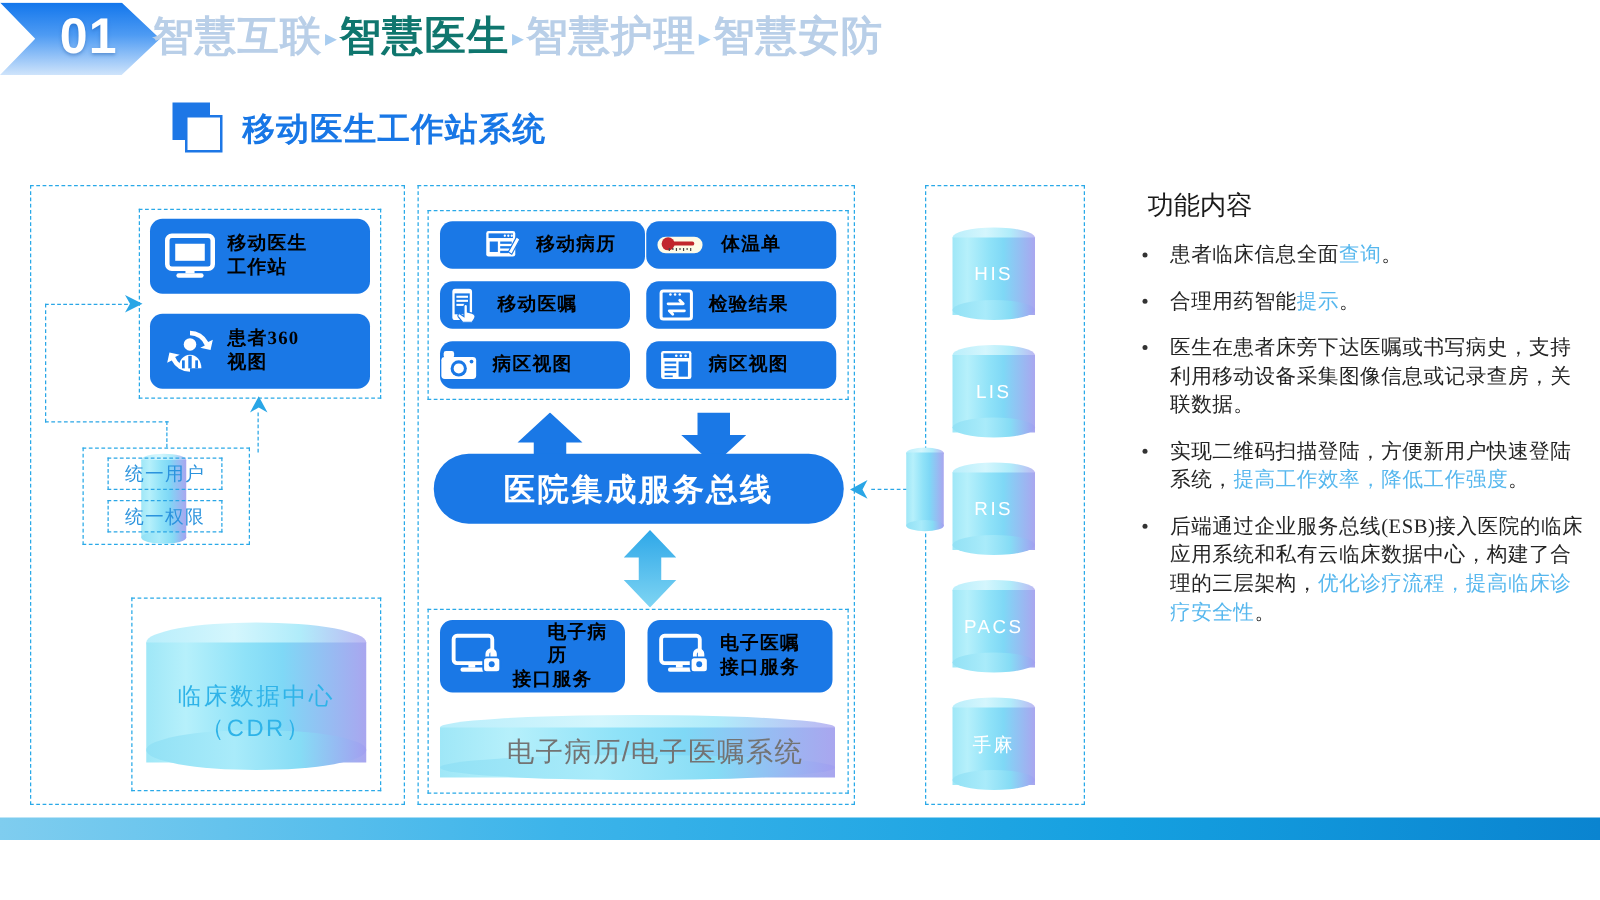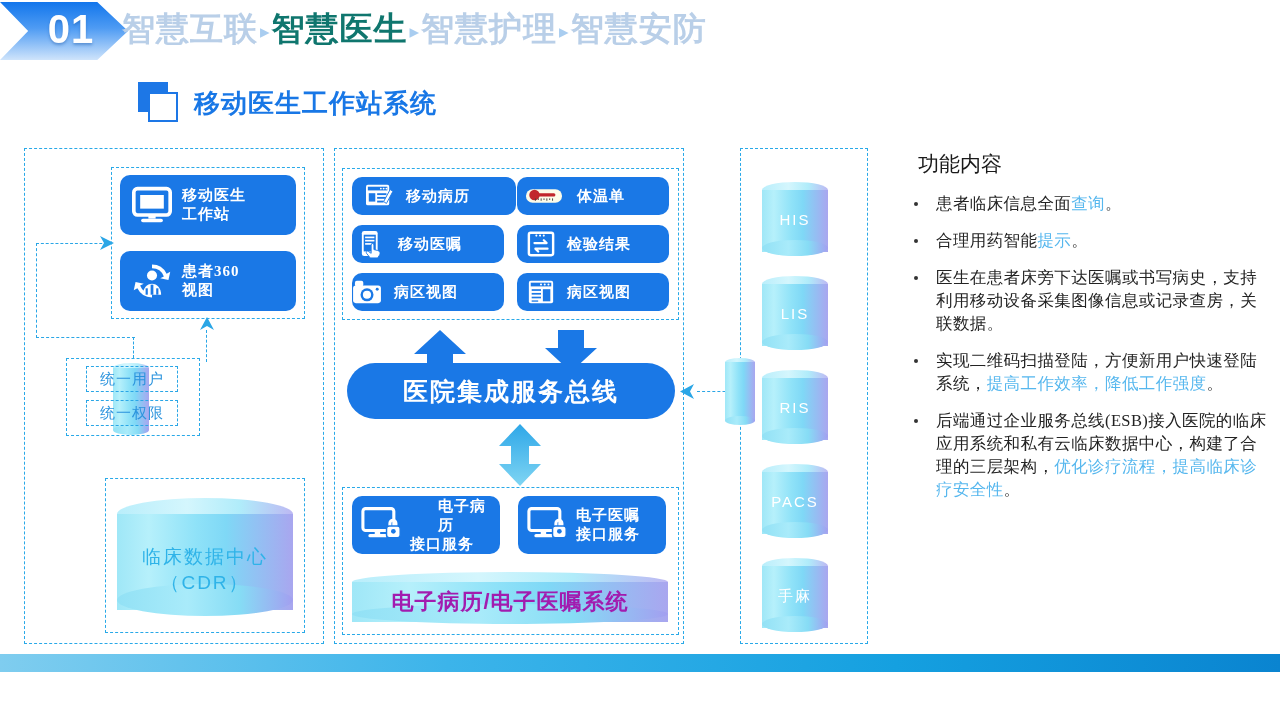--- a/index.html
+++ b/index.html
@@ -35,21 +35,21 @@
   .sect-mark .sq1{position:absolute;left:0;top:0;width:30px;height:30px;background:#1d77e6;}
   .sect-mark .sq2{position:absolute;left:10px;top:10px;width:30px;height:30px;background:#fff;border:2px solid #1d77e6;box-sizing:border-box;}
   .sect-title{font-size:26px;font-weight:bold;color:#1877e6;letter-spacing:1px;}
 
   
   .diagram{position:absolute;left:0;top:0;width:880px;height:720px;}
   .dash{position:absolute;border:1.5px dashed #29a9e8;box-sizing:border-box;}
 
   .bluebtn{
     position:absolute;background:#1a78e6;border-radius:10px;
-    display:flex;align-items:center;box-sizing:border-box;color:#ffffff;
+    display:flex;align-items:center;box-sizing:border-box;color:#000000;
   }
   .bluebtn .lbl{
     font-family:"Liberation Serif","DejaVu Serif",serif;
     font-size:15px;line-height:19px;font-weight:bold;letter-spacing:1px;
   }
   .bluebtn .ico{display:flex;align-items:center;justify-content:center;flex:none;}
 
   .oval{
     position:absolute;background:#1a78e6;border-radius:100px;
     display:flex;align-items:center;justify-content:center;color:#fff;
@@ -187,21 +187,21 @@
   <div class="cyl bigcyl" style="left:117px;top:498px;width:176px;height:118px;">
     <div class="top" style="width:176px;height:32px;top:0;"></div>
     <div class="body" style="width:176px;height:96px;top:16px;"></div>
     <div class="bot" style="width:176px;height:32px;top:86px;"></div>
     <div class="cap" style="top:46px;font-size:19px;">临床数据中心</div>
     <div class="cap" style="top:72px;font-size:19px;">（CDR）</div>
   </div>
 
   <div class="dash" style="left:342px;top:168px;width:337px;height:152px;"></div>
 
-  <div class="bluebtn" style="left:352px;top:177px;width:164px;height:38px;padding-left:12px;">
+  <div class="bluebtn" style="left:352px;top:177px;width:164px;height:38px;padding-left:12px;justify-content:center;">
     <span class="ico">
       <svg width="30" height="26" viewBox="0 0 32 28">
         <rect x="2" y="2" width="25" height="22" rx="2" fill="#fff"></rect>
         <rect x="4" y="4" width="21" height="4" fill="#1a78e6"></rect>
         <circle cx="18" cy="6" r="1" fill="#fff"></circle>
           <circle cx="21" cy="6" r="1" fill="#fff"></circle>
           <circle cx="24" cy="6" r="1" fill="#fff"></circle>
         <rect x="5" y="11" width="7" height="9" fill="#1a78e6"></rect>
         <rect x="14" y="11" width="10" height="2" fill="#1a78e6"></rect>
         <rect x="14" y="15" width="10" height="2" fill="#1a78e6"></rect>
@@ -356,21 +356,21 @@
     <span style="margin-left:6px;">
       <span class="lbl" style="display:block;">电子医嘱</span>
       <span class="lbl" style="display:block;">接口服务</span>
     </span>
   </div>
 
   <div class="cyl" style="left:352px;top:572px;width:316px;height:56px;">
     <div class="top" style="width:316px;height:20px;top:0;"></div>
     <div class="body" style="width:316px;height:40px;top:10px;"></div>
     <div class="bot" style="width:316px;height:20px;top:32px;"></div>
-    <div class="cap" style="top:15px;font-size:22px;color:#a21caf;font-weight:bold;letter-spacing:1px;">电子病历/电子医嘱系统</div>
+    <div class="cap" style="top:15px;font-size:22px;color:#737373;font-weight:normal;letter-spacing:1px;padding-left:14px;">电子病历/电子医嘱系统</div>
   </div>
 
   <div class="cyl" style="left:762px;top:182px;width:66px;height:76px;">
     <div class="top" style="width:66px;height:16px;top:0;"></div>
     <div class="body" style="width:66px;height:62px;top:8px;"></div>
     <div class="bot" style="width:66px;height:16px;top:58px;"></div>
     <div class="cap" style="top:29px;">HIS</div>
   </div>
   <div class="cyl" style="left:762px;top:276px;width:66px;height:76px;">
     <div class="top" style="width:66px;height:16px;top:0;"></div>

